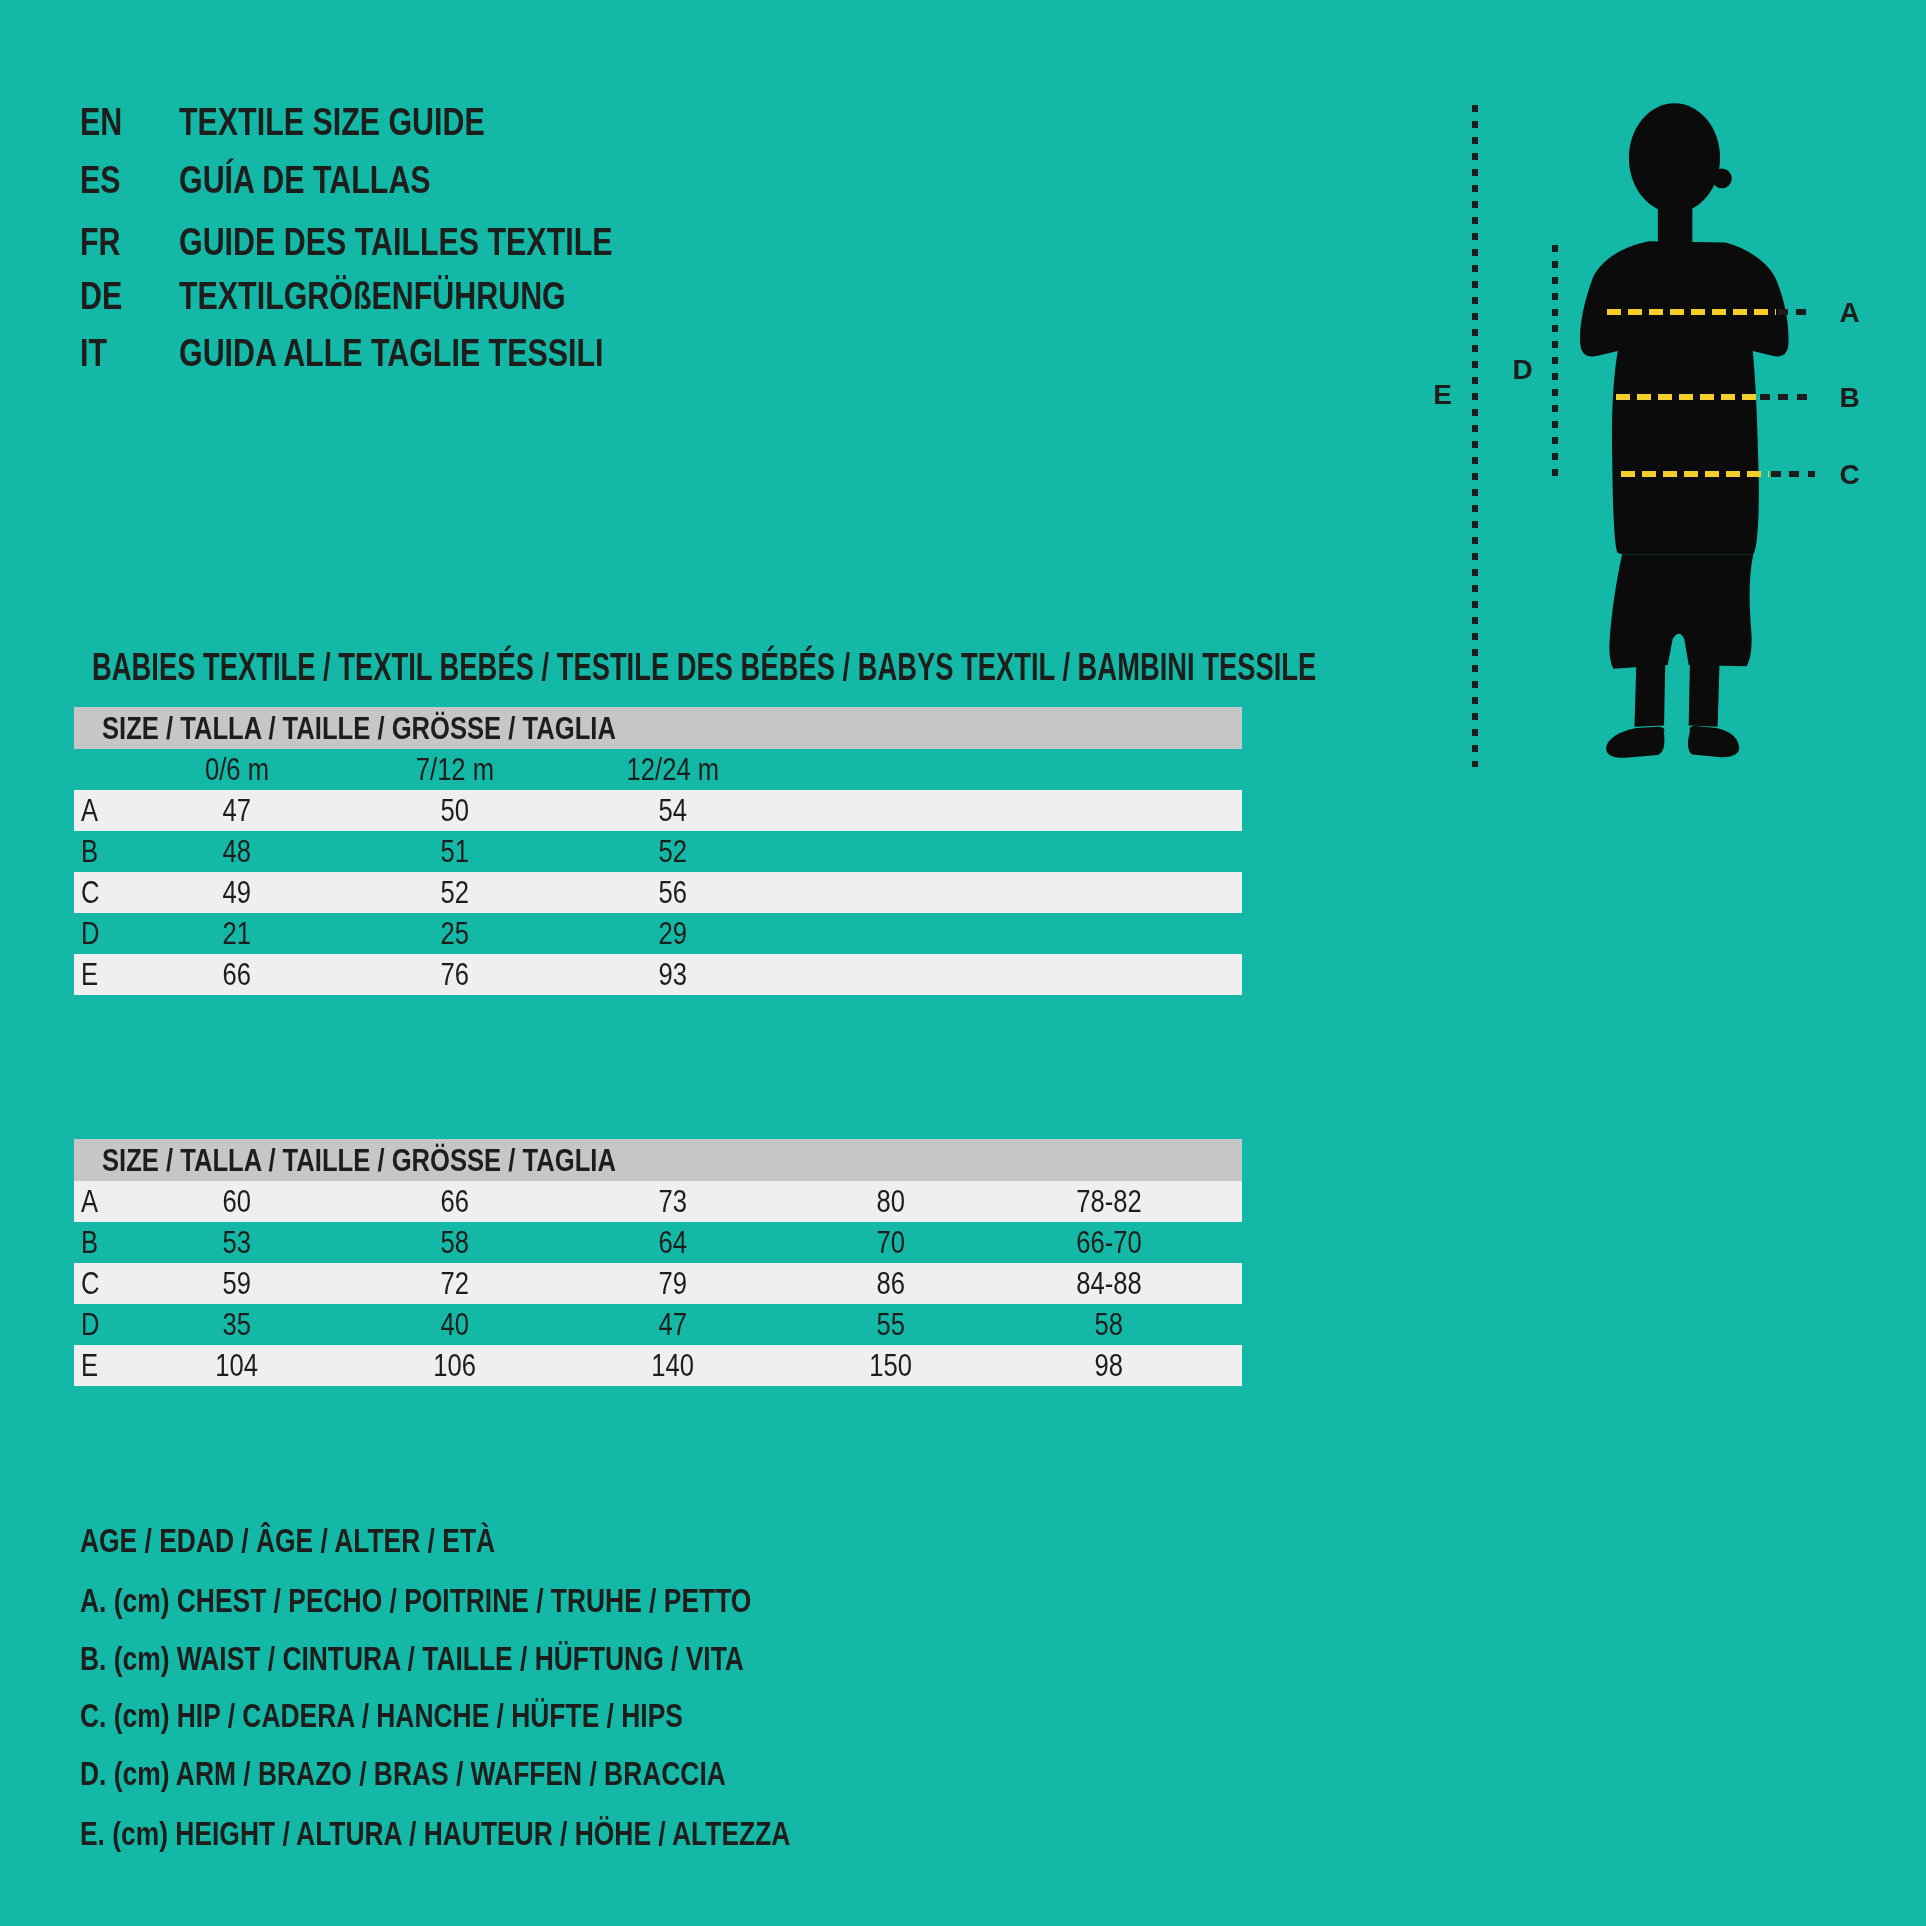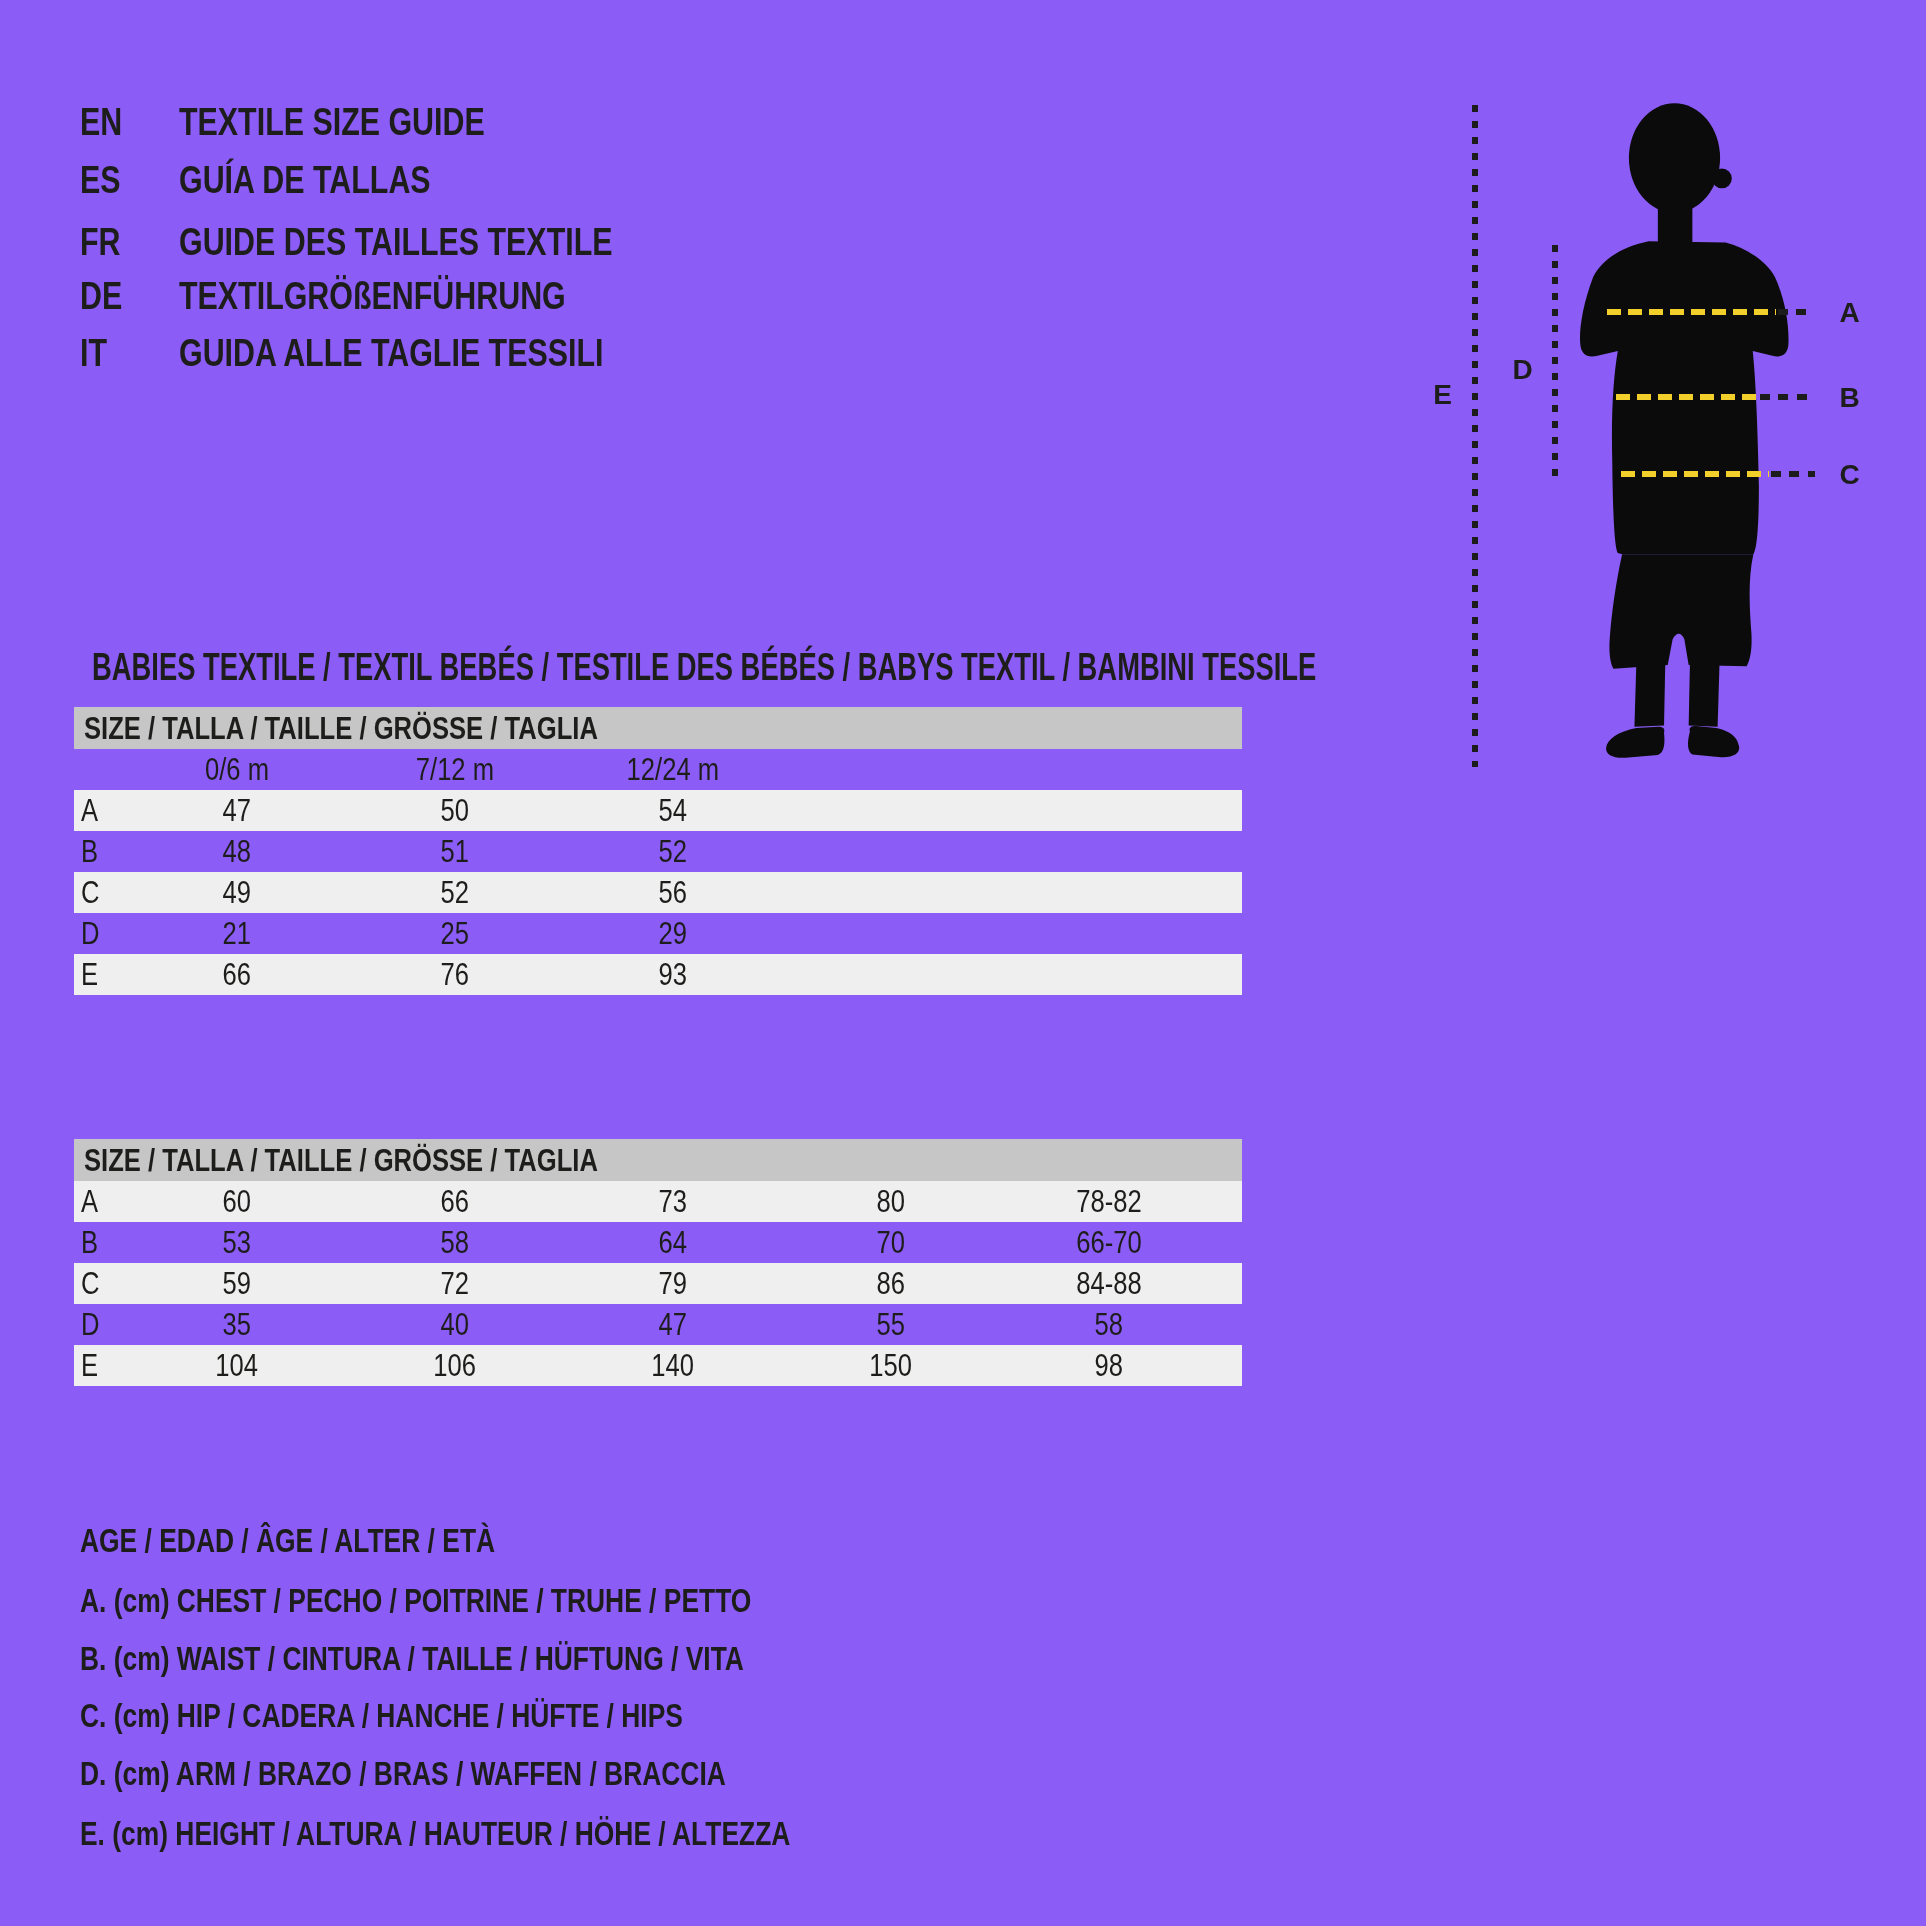--- a/index.html
+++ b/index.html
@@ -1,33 +1,33 @@
 <!DOCTYPE html>
 <html style="font-size:10px"><head>
 <meta charset="utf-8">
 <style>
   html,body{margin:0;padding:0;background:#ffffff;}
   #canvas{
-    position:relative;width:1926px;height:1926px;background:#8b5cf6;
+    position:relative;width:1926px;height:1926px;background:#14b8a6;
     font-family:"Liberation Sans",sans-serif;color:#1d1d1b;overflow:hidden;
   }
   .cx{display:inline-block;transform:scaleX(0.8);transform-origin:0 50%;white-space:nowrap;}
   .cx72{display:inline-block;transform:scaleX(0.72);transform-origin:0 50%;white-space:nowrap;}
   .ctr .cx{transform-origin:50% 50%;}
 
   
   .lang-row{position:absolute;left:80px;height:44px;line-height:44px;font-size:38px;font-weight:700;}
   .lang-code{display:inline-block;width:99px;vertical-align:top;}
 
   
   .sec-title{position:absolute;left:80px;height:44px;line-height:44px;font-size:38px;font-weight:700;}
 
   
   .size-table{position:absolute;left:74px;width:1168px;}
-  .t-bar{height:42px;background:#c6c6c6;display:flex;align-items:center;padding-left:10px;font-size:32px;font-weight:700;box-sizing:border-box;}
+  .t-bar{height:42px;background:#c6c6c6;display:flex;align-items:center;padding-left:28px;font-size:32px;font-weight:700;box-sizing:border-box;}
   .t-row{display:flex;height:41px;align-items:center;}
   .t-colhead{height:41px;}
   .t-label{width:54px;padding-left:7.4px;font-size:32px;box-sizing:border-box;}
   .t-cell{width:218px;text-align:center;font-size:32px;}
   .row-alt{background:#efefef;}
 
   
   .legend-row{position:absolute;left:80px;height:44px;line-height:44px;font-size:33px;font-weight:700;}
 
   

